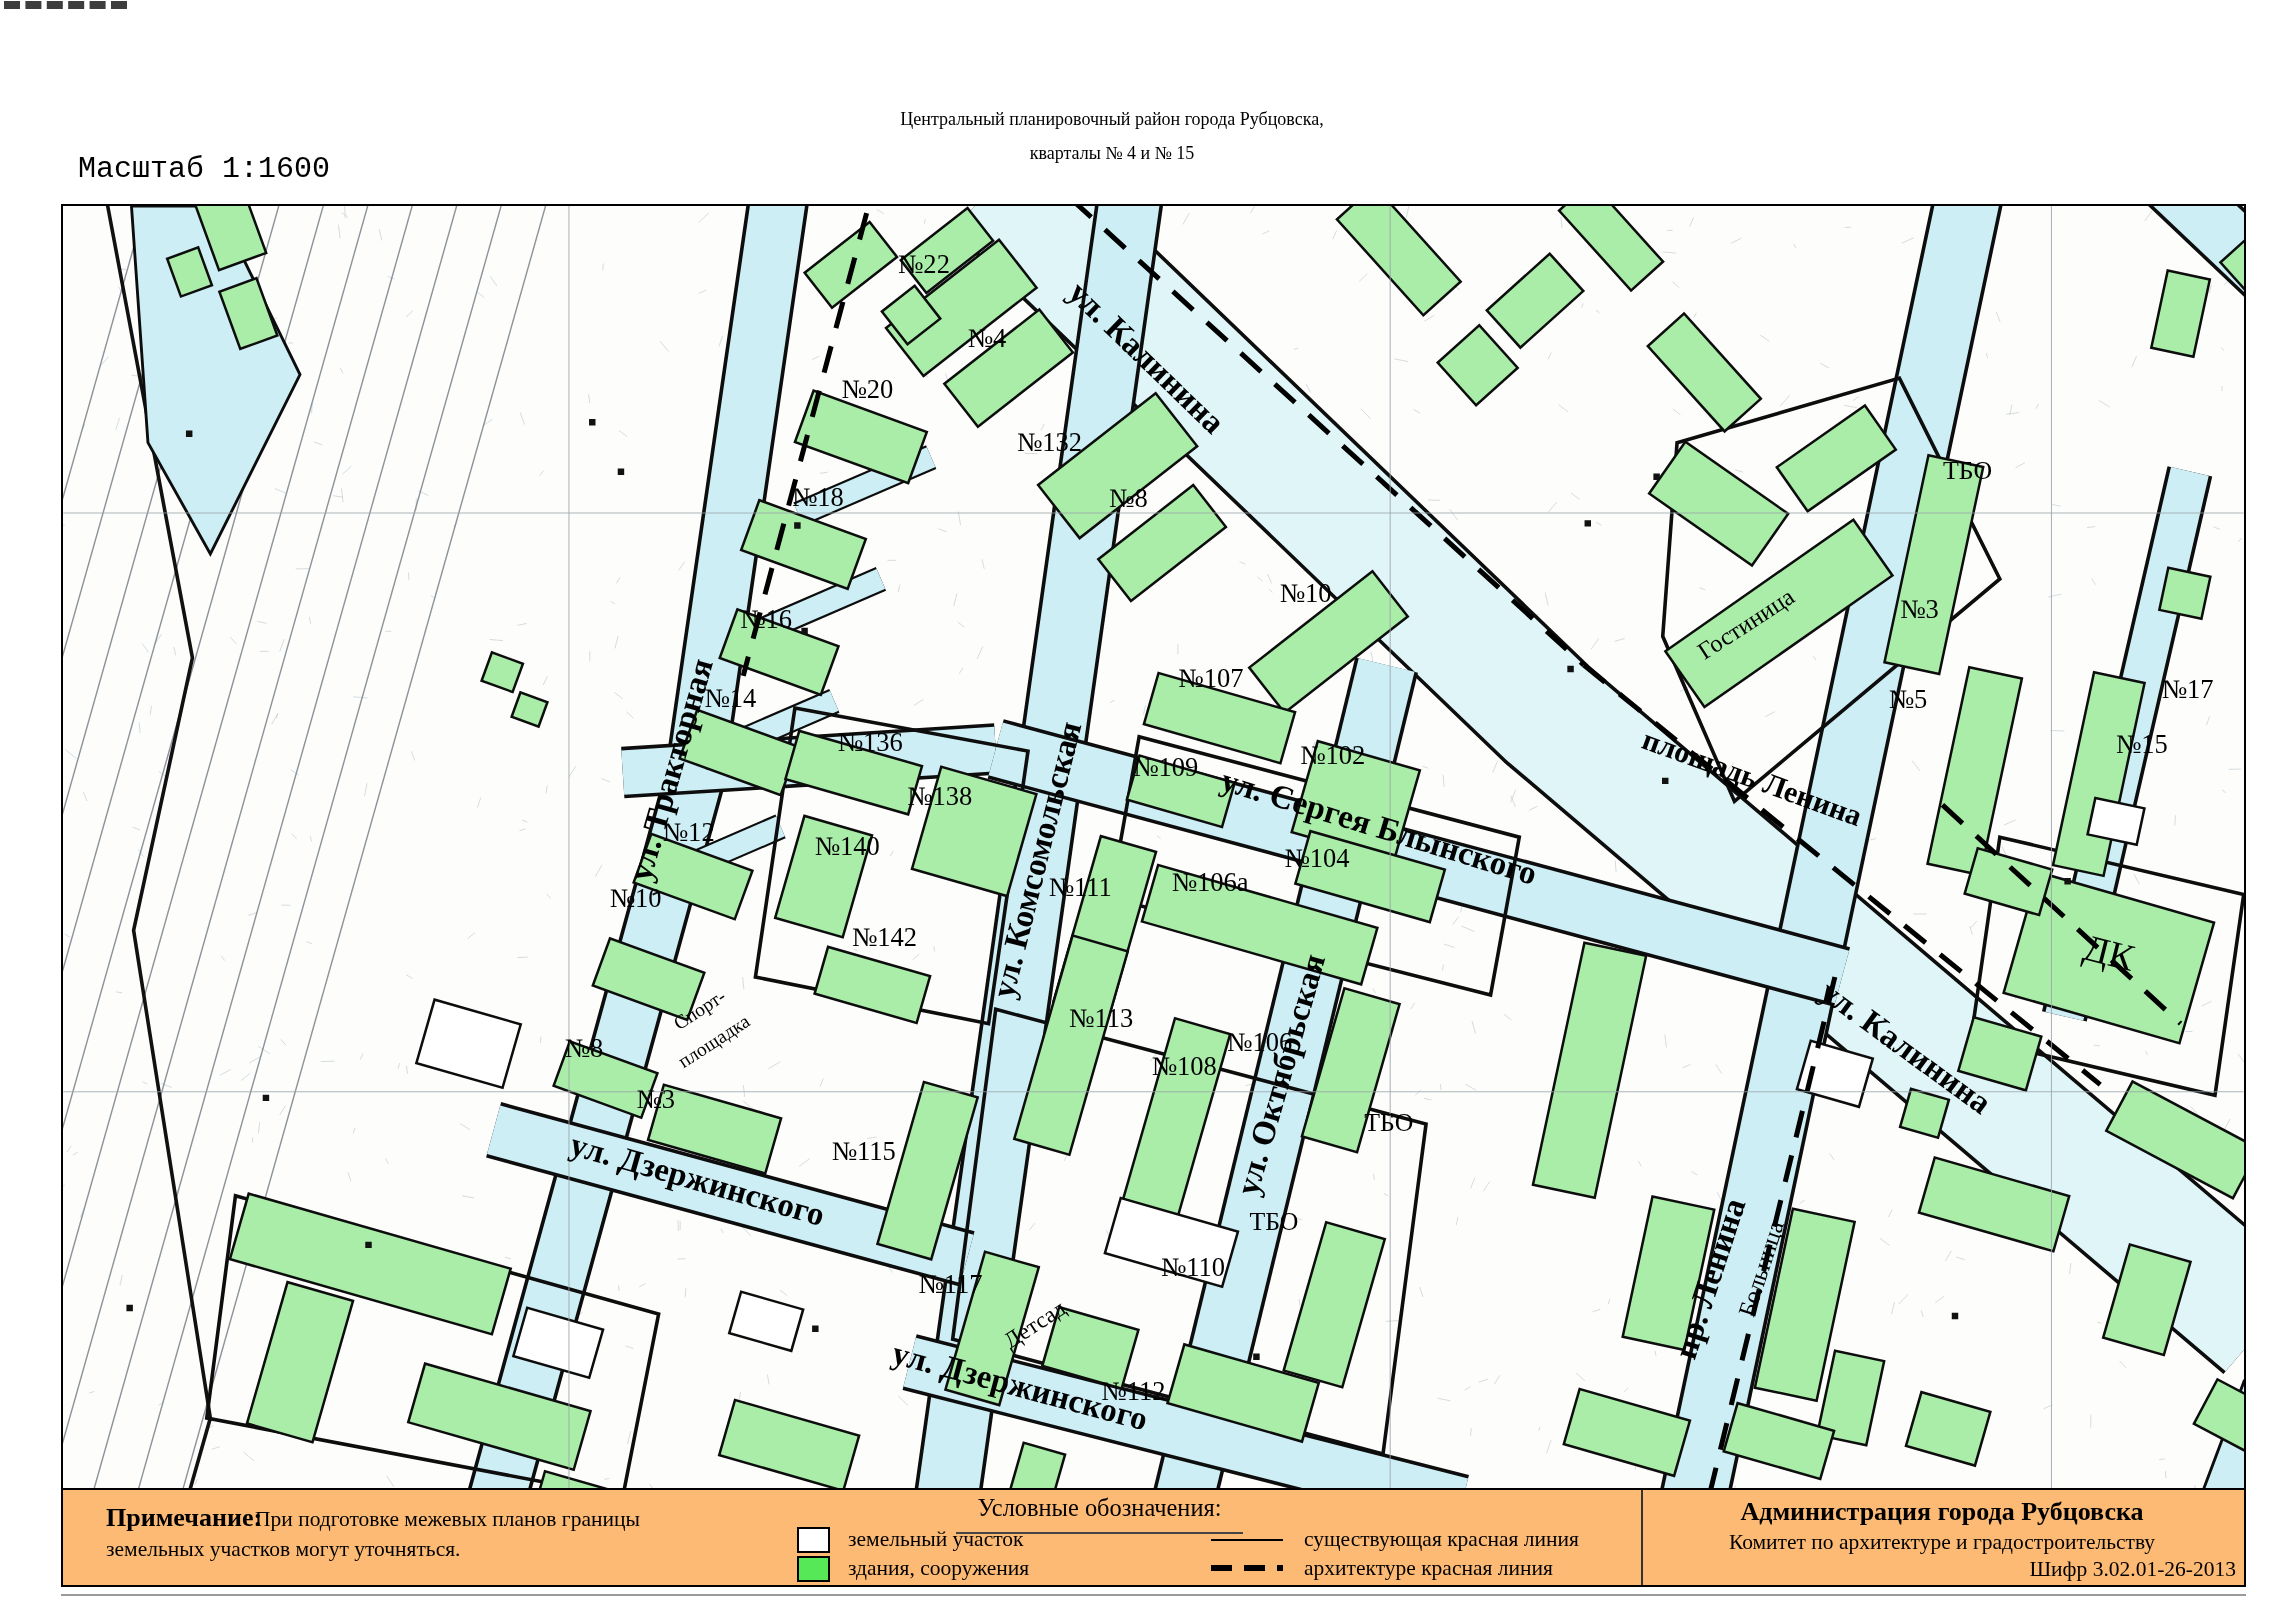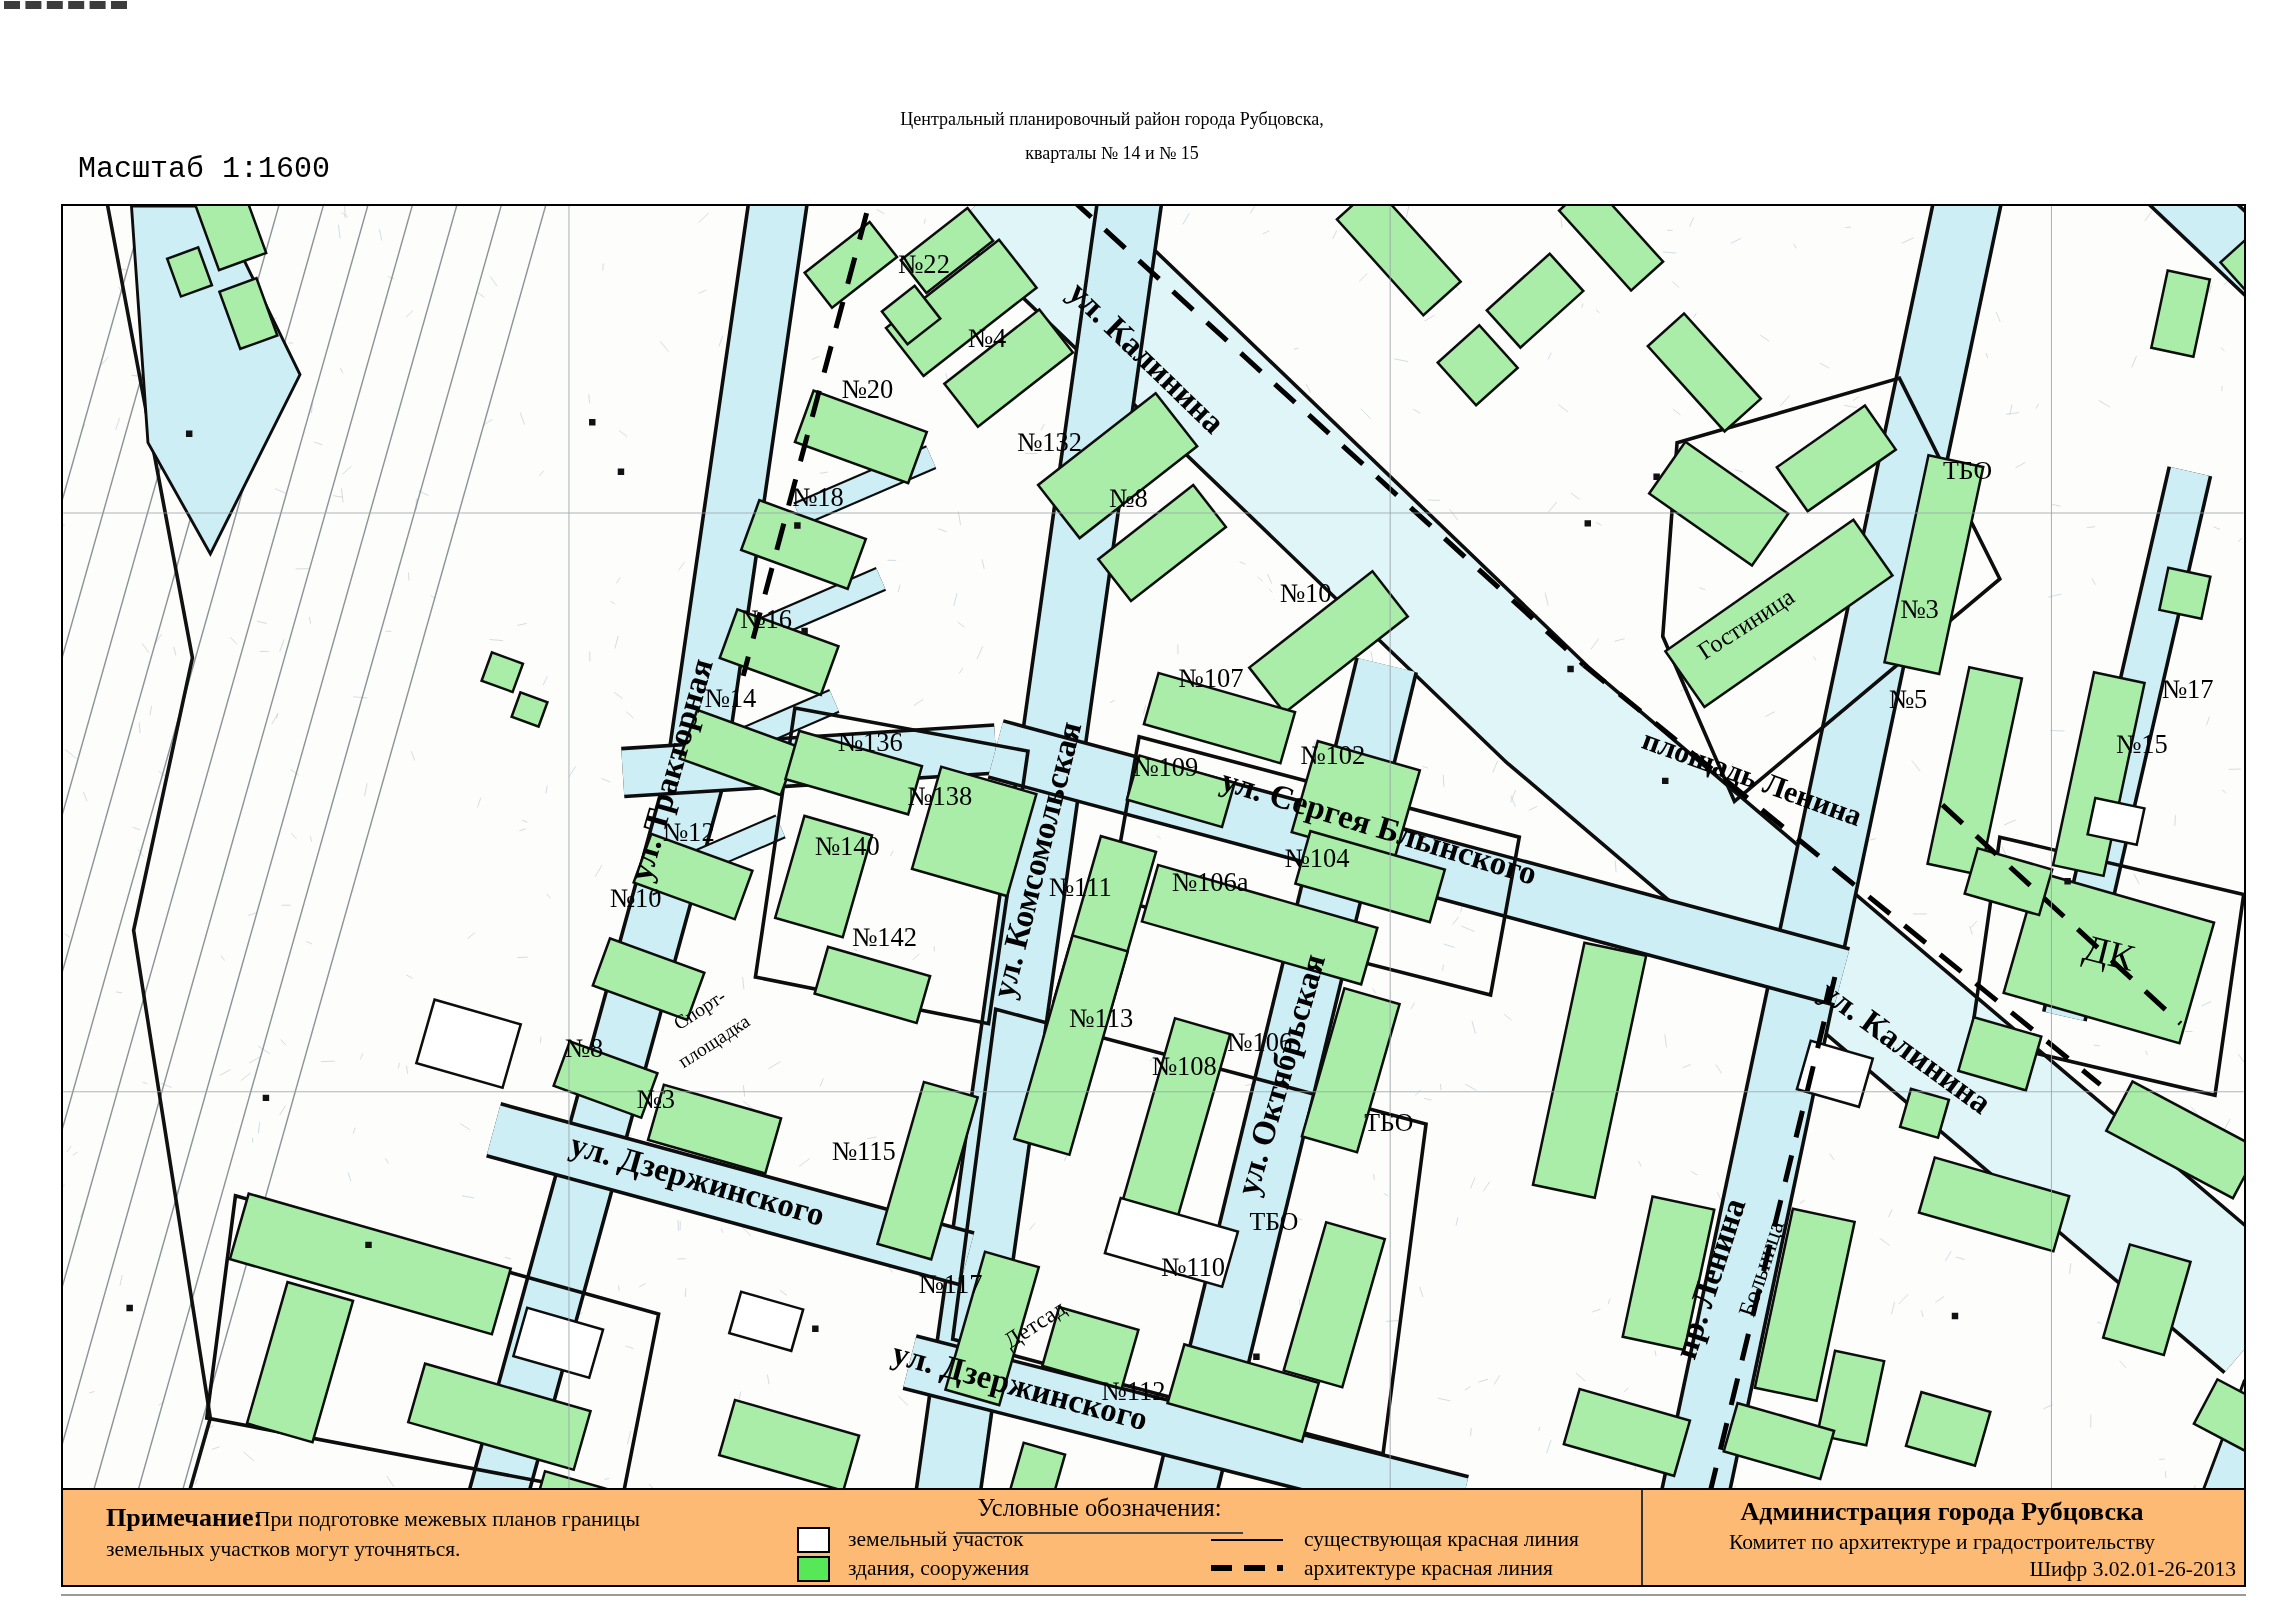--- a/index.html
+++ b/index.html
@@ -40,21 +40,21 @@
   .stamp3{position:absolute;left:1585px;top:67px;width:588px;text-align:right;font-size:21.5px;}
 </style>
 </head>
 <body>
 
 <div id="page">
 
   <div class="artifact"></div>
 
   <div class="subtitle sub1">Центральный планировочный район города Рубцовска,</div>
-  <div class="subtitle sub2">кварталы № 14 и № 15</div>
+  <div class="subtitle sub2">кварталы № 4 и № 15</div>
   <div class="scale">Масштаб 1:1600</div>
 
   <div class="map-frame">
     <svg id="map" width="2181" height="1291" viewBox="0 0 3040 1800" xmlns="http://www.w3.org/2000/svg">
         <rect x="0" y="0" width="3040" height="1800" fill="#fdfdfc"></rect>
         <path d="M1815 538l-19.1 -5.2M2043 952l12.9 -13.7M226 1795l2.2 8.4M3017 106l-4.8 4.3M218 1212l15.4 -8.0M2253 114l-9.5 -8.7M619 1606l15.6 7.2M444 48l-3.4 -16.0M2624 1471l8.4 -14.1M110 610l8.9 12.3M1164 538l2.6 -10.1M2658 1004l3.8 11.9M1745 747l-5.3 17.0M1826 635l-2.9 -13.9M1214 1032l0.6 7.2M1797 945l-9.7 2.8M1373 143l1.2 -8.8M366 1530l-11.6 -8.9M2833 447l-11.4 1.4M1920 1224l1.0 8.6M1876 0l-3.5 16.5M2329 777l-8.8 9.7M771 526l5.5 -8.3M1807 105l11.1 -11.0M1363 313l4.7 -8.9M673 819l1.7 -11.0M3 758l15.4 12.5M844 1036l-15.5 -10.2M2192 1753l-0.4 9.2M1506 709l3.0 -12.8M2869 1401l-18.8 -0.5M1184 1051l9.5 -8.0M1026 1339l14.7 -10.9M548 442l-3.6 5.6M414 1190l3.7 -8.5M1679 513l5.7 13.3M1954 1651l8.0 -5.0M2070 214l4.7 -9.6M948 1248l13.7 11.4M1079 496l-9.6 -8.2M1690 1677l-18.8 6.2M225 1052l-4.9 -6.7M1847 1380l-5.8 -3.4M2722 856l-16.1 7.1M2297 283l8.5 -6.2M295 394l15.4 6.5M2328 1040l11.7 0.9M2477 799l3.7 8.3M487 1077l-9.0 -5.1M2000 222l4.6 -6.0M3010 251l-0.4 7.2M2099 787l-2.8 -5.8M185 0l9.4 8.8M187 1775l-3.2 7.5M646 582l-12.9 2.7M2979 1277l-6.7 -4.7M860 1428l0.1 -13.0M264 1306l-0.3 -6.8M343 573l1.8 9.5M1937 1002l8.3 -10.7M2615 913l10.2 11.0M1558 952l3.1 -19.6M1885 1240l7.7 -7.3M2788 898l13.9 -13.6M2842 1558l-6.2 -1.9M2142 149l-5.1 -4.0M2902 21l10.4 -14.4M133 788l10.4 8.1M154 615l2.9 11.6M2379 1401l9.9 -5.0M2494 975l-7.8 -0.6M1744 948l8.1 5.5M30 304l-4.2 9.4M1614 1773l-13.9 -2.7M2761 1677l12.6 -5.7M2256 157l7.3 10.3M2831 1170l8.6 1.1M2283 1412l-2.6 -16.9M1242 73l3.1 15.1M2097 805l-6.8 -6.2M886 23l13.8 -13.3M299 708l-8.4 14.5M2681 205l2.0 7.3M2057 570l-19.7 -1.1M752 1226l19.4 -1.8M1970 1233l-15.4 -8.7M1948 985l3.5 -12.7M324 506l18.1 -0.4M3032 1182l9.1 12.3M823 1789l-5.8 -6.6M2887 931l7.5 14.7M123 75l-9.9 12.1M2462 226l-12.7 -6.9M1667 283l-11.2 0.4M469 1195l-2.3 7.7M327 1518l-17.8 -1.2M2661 1697l6.7 18.2M582 825l-4.6 13.6M298 156l-7.8 2.9M2906 1184l-2.8 -6.2M1826 826l2.8 7.3M1947 117l-14.1 -11.1M2001 1013l6.3 6.7M314 191l6.5 0.1M1722 198l-6.3 1.8M2754 276l-3.8 6.5M3027 1359l12.2 0.7M2536 335l5.9 18.0M2944 864l0.8 -14.5M2528 1201l-5.1 -9.8M2407 264l-13.1 14.8M2828 519l5.4 9.0M1720 1256l-11.4 10.3M2720 1090l11.0 -10.9M1433 241l9.6 -6.6M969 230l-3.2 16.3M2744 1066l-10.2 -13.5M795 1593l-11.2 -3.5M2 445l-11.1 -0.6M2059 1702l-2.0 5.9M1202 18l-1.6 6.6M449 1328l4.4 7.0M1823 297l-13.7 -14.2M2788 1319l-10.0 10.7M2110 1188l-6.1 -15.0M77 87l11.3 2.0M791 1708l-4.4 18.3M2714 666l-4.6 -7.3M984 1643l-2.3 -13.6M1897 933l-7.6 6.5M1066 1789l11.3 3.0M2325 52l14.6 -7.1M2224 726l13.1 6.4M1363 225l-8.1 0.8M803 1507l9.0 -4.7M495 397l14.5 6.7M1787 1212l-7.0 11.8M107 870l-10.2 -3.9M20 1319l-6.7 4.6M1157 899l-3.8 7.4M1020 667l-2.1 -18.2M2025 814l-7.3 17.7M346 289l1.3 -13.7M2088 15l1.5 15.3M935 1398l-13.2 -11.2M751 919l-9.5 16.3M2460 1219l10.3 -4.3M1895 781l7.7 2.9M107 735l-1.2 -15.2M941 1670l3.5 -16.9M780 687l-11.8 -8.9M2 1365l-8.6 4.9M1681 534l4.6 4.7M971 764l-6.1 5.7M318 875l7.4 7.5M1199 688l-13.2 8.4M1251 445l-3.2 -19.2M2342 371l-11.2 -3.3M2579 1144l2.1 -6.1M577 120l9.9 7.6M1942 1421l2.4 -11.0M1530 882l-5.2 -4.3M595 98l9.6 13.5M1460 1440l-5.8 -11.9M752 90l0.9 -9.8M1066 371l-11.3 1.8M2011 648l-5.3 3.5M28 817l5.0 12.7M1587 725l-4.1 -14.4M1202 1474l-8.1 -0.1M1798 449l-17.1 -7.7M1620 658l-9.9 -10.6M1229 916l-6.1 -5.1M2594 74l12.2 -13.3M1197 1288l10.9 -6.5M1134 5l10.6 5.7M2545 1151l15.5 -10.9M2797 1073l8.6 -2.4M2884 225l6.7 -16.0M1724 1533l-0.8 -9.0M1156 1487l-6.5 -9.4M2863 1132l5.4 6.5M2018 822l6.7 15.8M914 196l5.3 -14.9M308 604l-6.3 17.4M763 551l6.2 4.0M480 1210l-1.6 -11.3M1861 1554l-17.1 1.2M452 98l9.8 3.8M133 1672l7.4 -4.9M769 617l4.7 -17.8M1912 152l-14.2 8.6M1628 368l4.6 18.6M2462 1550l11.3 -14.9M482 522l-0.9 -11.0M79 1505l3.1 -14.2M1564 1375l-5.2 -16.9M2137 441l7.5 4.1M2182 1648l-5.7 5.3M2703 893l6.3 13.0M1551 1243l-2.9 11.5M1341 345l16.9 0.1M2119 136l-2.0 5.8M1115 283l16.4 4.5M679 1687l7.6 14.3M1099 896l6.1 -12.7M935 646l3.1 -18.2M251 1737l14.8 12.6M1795 1260l-1.8 -12.3M1891 1507l4.7 13.9M567 1288l-13.6 -8.5M1220 450l11.4 4.1M2078 698l12.2 11.9M2262 960l18.7 -0.7M2527 882l-8.8 2.2M1554 625l-0.0 -13.7M691 1631l-13.2 -2.5M1287 841l-3.3 -19.6M857 1414l0.6 15.0M2143 1538l-11.0 4.0M636 871l8.8 -2.5M775 1513l-0.9 -8.3M901 803l-15.0 -13.1M218 1730l-11.0 3.5M1246 540l-4.5 17.5M1299 1030l12.6 2.6M2359 1601l-3.8 -11.7M420 823l3.5 -18.1M303 1162l7.8 8.5M1017 1583l-13.8 3.9M2244 283l10.6 8.3M2907 516l-2.3 10.5M2145 1149l-4.8 -11.2M386 226l3.9 7.2M1102 1036l5.6 2.6M194 272l6.3 -5.9M2633 20l-4.1 5.0M390 413l-2.2 -19.7M1739 260l-6.4 -11.8M2332 1784l-6.6 10.8M2154 1531l2.5 -7.6M1962 1370l6.3 -15.6M2373 712l13.4 -7.0M1934 1666l-17.6 -3.8M317 786l11.2 7.4M2939 1266l11.4 -10.5M929 942l-8.7 14.6M1744 1057l-5.1 -8.2M2476 688l-6.0 -11.0M1949 1004l18.5 7.5M761 1774l-6.6 1.5M2773 416l11.6 2.6M2988 724l4.5 -12.3M664 376l5.8 -7.0M393 17l-0.8 -18.9M1553 125l-13.3 1.5M647 859l-7.4 -2.7M259 1195l16.7 -9.5M274 621l12.7 0.0M2916 984l-3.1 5.9M1244 1767l17.1 -7.2M82 1097l-8.7 -1.2M1058 285l-2.6 -6.0M1656 1028l-14.2 9.0M2254 677l14.8 -7.4M1594 747l-8.7 -0.2M3032 468l5.7 -4.8M750 798l12.3 5.2M2281 532l8.2 3.2M1374 1113l-3.7 11.4M724 1543l-8.0 3.9M29 1398l-5.2 11.9M856 1468l11.6 -0.1M1055 1228l4.7 -11.6M390 406l-14.3 -2.2M2294 380l3.2 -9.9M151 1229l-15.0 -5.7M1085 340l-9.0 -5.1M1282 614l-8.0 17.6M1497 848l-12.3 -0.2M2219 1596l1.7 7.3M205 180l-9.9 -1.3M449 593l8.3 0.0M2402 1343l-1.0 9.2M317 975l-12.8 -0.2M1284 506l-3.2 -13.4M868 1509l-0.9 11.8M2146 759l-1.5 -16.0M5 1319l6.0 -8.4M1164 1659l13.8 13.4M2306 1375l8.8 17.9M1455 989l4.5 15.8M2608 173l5.1 -16.5M270 579l13.4 3.0M2207 1478l2.7 12.3M1323 832l6.0 -1.0M1526 1365l9.2 -1.8M2296 780l-0.9 -11.4M2416 59l-3.2 -6.2M2233 1155l2.2 18.2M2965 1799l8.1 -15.4M492 424l0.2 -16.1M1444 493l-2.4 -14.3M1925 1029l15.0 4.8M1903 410l16.4 0.4M2475 779l-8.9 -1.8M2827 1685l-0.3 18.2M1884 1111l-5.3 8.7M920 1745l17.3 -10.0M1149 494l12.3 0.1M2790 732l-19.4 -0.7M1977 509l-6.7 5.0M2143 949l-8.6 3.2M556 1380l16.6 3.1M123 697l-2.1 13.0M1962 1715l1.1 -11.2M389 374l12.9 -11.1M1672 39l9.4 -4.3M2635 1289l-6.3 -18.4M1828 1358l-1.2 -8.4M948 1391l-0.1 11.4M1456 1110l12.4 -4.4M2277 149l-3.9 6.8M1732 1254l-4.8 14.6M1897 1244l10.6 2.5M1570 10l-9.1 15.6M2273 16l-5.6 13.0M2082 413l-11.3 13.7M197 1707l12.1 -6.7M1235 249l-5.0 -15.5M2348 1293l2.9 5.8M2977 1268l-10.5 -12.3M1973 1640l13.4 -4.3M2559 1531l13.2 -13.5M1989 1360l-9.3 13.8M1009 1519l-10.0 -7.5M886 122l10.4 -4.9M917 1426l2.8 5.8M261 1209l-13.3 10.4M2469 1330l-6.2 -8.7M947 1075l2.0 17.4M2546 1449l-13.5 -9.9M401 1360l-3.9 -12.5M2004 764l15.2 9.9M3013 202l-4.6 -4.6M1445 1550l5.6 8.8M73 312l5.4 -16.4M733 1680l-17.5 5.8M1879 540l-15.2 -5.6M1716 1411l11.8 2.6M811 1135l-12.0 8.6M1183 1297l-7.2 -0.2M424 686l-19.6 -1.7M663 1749l-7.8 4.3M947 876l-6.0 1.2M346 886l-1.6 -7.6M2973 403l-4.8 -14.9M858 508l8.3 -12.0M214 152l-15.1 -1.4M946 910l-6.8 -13.8M490 773l-4.7 -12.7M1752 992l-4.3 11.3M1527 839l9.0 17.2M461 1786l-10.1 -15.7M613 606l-18.7 -1.6M2485 1650l15.6 2.8M1969 1154l-5.0 -17.9M2019 1135l-10.1 -8.2M1224 130l2.2 18.9M2473 495l0.9 10.5M2096 1243l5.3 6.4M2799 1474l-1.7 15.1M2840 1085l-9.7 14.9M233 436l-6.5 -2.1M1206 370l10.8 -6.4M2068 1739l6.5 -18.8M2102 954l6.3 0.1M1770 46l5.3 -11.6M2637 1286l-5.1 5.4M950 1242l-1.8 -16.2M2065 921l-7.2 -2.4M2930 1747l-7.9 0.7M1198 236l7.4 1.7M300 254l2.2 18.6M3036 785l-16.9 0.5M1368 1300l-13.5 -3.0M2206 1755l4.1 8.9M2516 1043l6.9 -8.5M1788 592l-4.5 -6.8M2549 1545l4.3 -16.9M2695 148l5.5 13.6M1660 1224l-11.9 2.4M637 288l6.1 16.7M2230 64l18.7 1.7M2344 867l-10.4 -11.7M1993 790l6.9 -16.6M2678 957l-10.6 5.8M2177 603l-14.3 4.1M2612 470l11.6 2.8M613 651l6.4 4.0M2680 1158l-14.4 10.0M36 1655l7.3 -2.1M2236 34l7.8 -0.0M844 203l-12.0 -14.5M1420 42l7.1 4.0M674 959l5.4 6.5M299 707l-1.7 7.3M1539 1320l-8.9 4.3M2269 1197l-11.1 4.4M2221 895l0.6 6.4M1776 364l-18.3 3.8M2295 863l1.7 14.7M854 1295l-1.5 -18.0M590 1569l3.3 -6.6M1665 517l7.3 6.3M2508 646l-2.8 -11.1M1602 829l-11.0 9.3M1298 281l-10.3 -1.6M1347 1428l7.6 -9.8M2484 30l8.5 -0.4M3011 1527l-2.1 12.6M2550 1399l-5.2 10.7M1784 647l-13.9 -0.2M2876 1620l-8.9 -9.8M734 621l0.1 13.9M2066 539l4.3 18.1M1577 357l7.1 -16.4M2717 277l-3.2 14.5M2304 1197l8.1 12.5M818 795l-15.2 9.6M2958 1151l10.6 -0.1M1655 10l8.0 -12.7M934 305l-1.0 -7.5M2593 1549l-2.5 -9.3M104 897l7.7 10.1M2651 1469l-12.3 -3.6M712 1776l-6.5 -0.6M1249 652l5.4 -8.0M63 210l-10.4 12.3M2144 22l-5.1 3.4M574 1013l-10.3 8.7M795 1208l5.4 -5.3M1134 1298l-13.1 2.3M388 9l8.8 6.4M2130 618l10.7 -14.9M2288 1700l-6.8 -16.7M386 45l-2.5 -19.1M1393 485l4.4 -6.5M2503 266l-7.8 5.5M1742 881l-6.0 16.5M2278 1351l-8.2 -5.0M1044 214l9.7 -4.5M1528 1178l-12.8 14.2M2240 1748l10.2 -7.0M2165 929l-1.2 -16.5M1746 816l15.9 -5.5M1309 1238l-11.0 -0.6M2200 1339l-3.8 -7.5M1847 940l2.1 -12.5M270 985l-12.3 4.2M2505 935l-3.2 -5.1M705 796l9.4 -14.7M2568 185l3.8 5.7M1640 496l8.2 3.4M1401 154l0.2 -11.7M2098 287l-13.4 -10.0M272 1293l1.8 -15.7M2474 269l-9.7 -7.2M1892 289l-9.7 -5.6M2109 1627l12.6 11.2M1925 810l-1.1 -17.0M2605 530l3.9 -7.7M194 365l16.5 1.4M1995 1643l7.9 -12.8M1548 1465l-1.1 -11.9M1728 1101l-0.7 -7.9M1267 79l-3.9 15.4M2421 1391l7.0 -5.1M1337 173l-1.1 -8.8M1944 438l-11.2 -15.4M2661 55l-8.3 -3.4M1826 1091l3.6 6.7M2190 1093l9.7 -5.8M238 362l6.6 -14.2M361 333l-11.2 -3.9M2838 271l15.5 9.5M3021 1273l-8.3 15.2M1543 251l18.0 1.2M95 236l10.2 1.2M775 313l11.0 8.5M2149 1051l2.7 -12.1M531 1191l-6.6 -13.6M2208 1031l-3.9 8.2M2574 648l-4.9 -16.9M2055 837l-11.7 5.6M792 1295l-8.6 2.6M478 155l9.5 -9.3M2589 788l-11.5 -14.7M2995 110l-2.7 11.3M2114 409l-12.0 -8.9M512 543l6.4 4.2M2717 1092l5.9 14.7M310 1254l-8.3 13.3M137 597l-9.4 13.7M1466 689l-6.5 3.5M666 1158l-0.9 9.3M3007 451l-8.9 -3.6M2440 628l3.7 5.4M347 1029l-8.3 -3.7M2291 850l-16.2 3.0M1923 1066l1.2 -8.4M2579 987l18.8 -0.0M1908 482l-7.5 -3.0M1401 1320l-5.4 11.3M956 1344l1.9 9.6M1127 385l2.6 -9.8M734 275l-1.6 -12.7M1031 398l-9.7 -2.6M117 1224l-6.6 -2.7M633 1048l14.6 -0.8M585 306l13.6 -8.7M2420 1718l-8.1 3.3M1364 555l12.6 -7.0M3015 818l-5.4 -4.0M2483 278l17.6 3.1M669 668l5.8 -12.0M2668 997l-8.1 9.1M242 611l-9.3 -9.8M2 1015l7.0 4.6M2563 52l17.1 -7.7M887 574l9.1 7.4M2931 1764l0.6 9.6M624 1468l-8.5 -2.3M2366 180l12.3 8.3M640 1782l-11.1 0.1M2610 880l-6.3 -1.5M2293 1606l-3.4 -8.1M983 1203l17.0 -10.1M2484 859l11.7 -4.3M785 705l9.9 9.0M2995 1109l-13.7 6.5M1418 1276l-4.6 -9.7M2610 1529l12.6 -9.0M1207 735l-5.7 10.5M2727 288l-18.3 2.4M407 1285l-3.1 8.3M721 1265l0.7 -7.1M1247 580l9.6 7.3M1875 217l-19.6 -4.0M945 1422l13.7 13.9M359 1193l19.4 -0.7M2722 365l13.0 -7.2M2391 1563l-14.1 -4.2M1279 1617l12.8 -0.1M1875 908l-1.8 -7.6M288 1182l-16.7 -10.8M1384 772l16.7 8.6M83 123l-6.0 -10.6M2786 541l-18.7 4.5M1327 1310l-8.1 -12.1" stroke="#c3cdd2" stroke-width="1.2" fill="none" opacity="0.8"></path>
         <line x1="120" y1="-20" x2="-400" y2="1820" stroke="#7a8288" stroke-width="2" opacity="0.85"></line>
         <line x1="182" y1="-20" x2="-338" y2="1820" stroke="#7a8288" stroke-width="2" opacity="0.85"></line>
         <line x1="244" y1="-20" x2="-276" y2="1820" stroke="#7a8288" stroke-width="2" opacity="0.85"></line>
         <line x1="306" y1="-20" x2="-214" y2="1820" stroke="#7a8288" stroke-width="2" opacity="0.85"></line>

